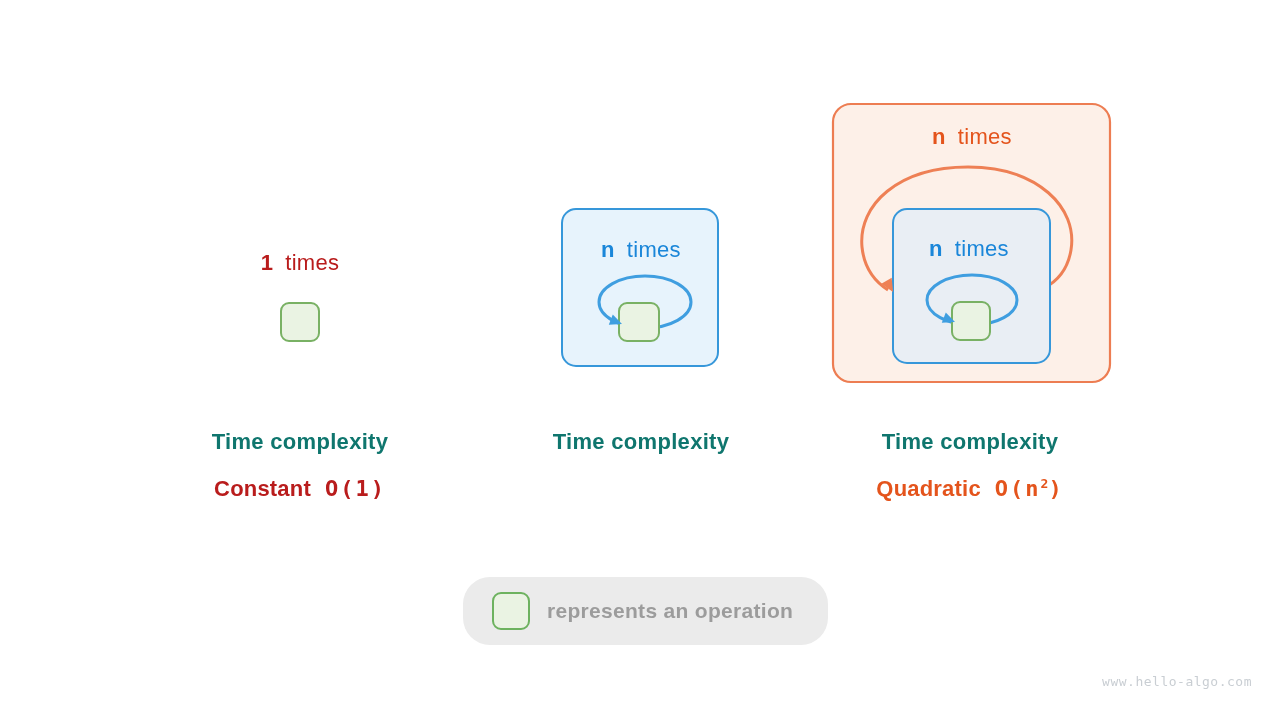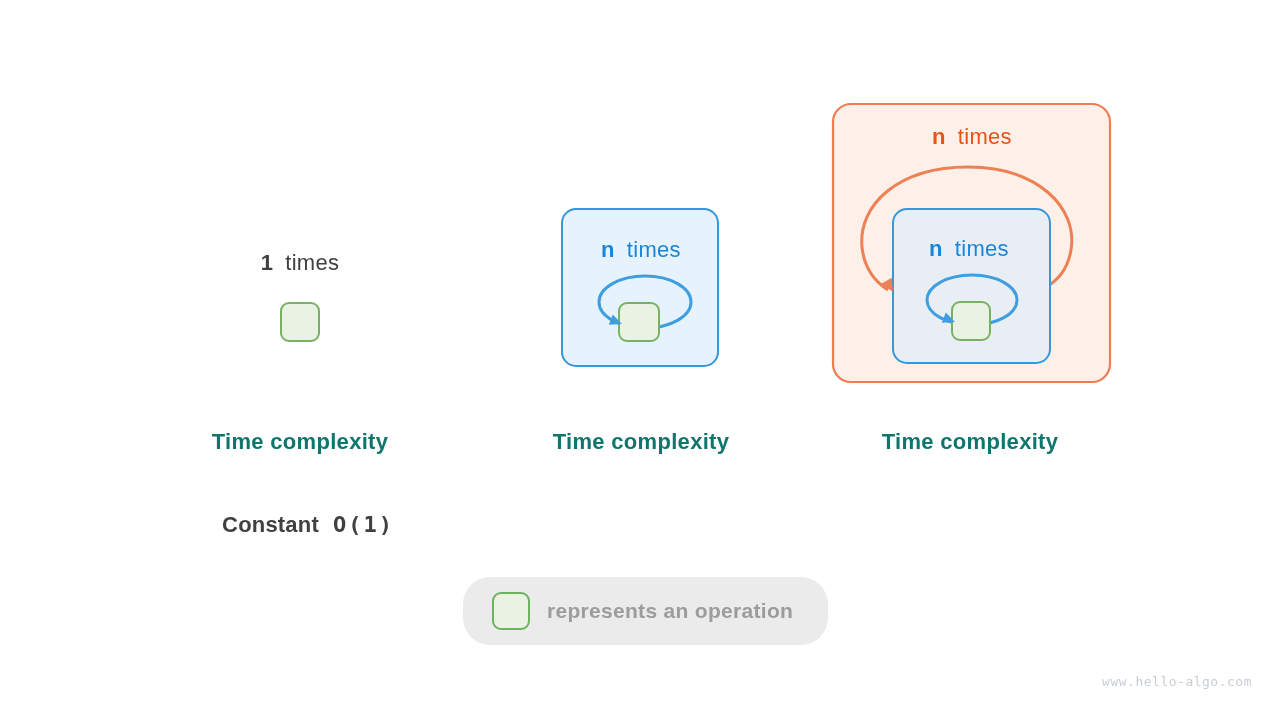--- a/index.html
+++ b/index.html
@@ -7,21 +7,21 @@
     position:relative;width:1280px;height:720px;background:#ffffff;
     overflow:hidden;font-family:"Liberation Sans",sans-serif;
   }
   .abs{position:absolute;}
   .centered{transform:translateX(-50%);white-space:nowrap;text-align:center;}
 
   
   .loop-label{font-size:22px;letter-spacing:.3px;text-align:center;}
   .loop-label .count{font-weight:700;}
   .loop-label .word{font-weight:400;margin-left:12px;}
-  .green-label{color:#404040;}
+  .green-label{color:#b91c1c;}
   .blue-label{color:#1a86d9;}
   .orange-label{color:#e4541c;}
 
   
   .caption-title{font-size:22px;font-weight:700;color:#0f766e;letter-spacing:.3px;}
   .caption-complexity{font-size:22px;font-weight:700;letter-spacing:.2px;}
   .caption-complexity .formula{
     font-family:"DejaVu Sans Mono",monospace;font-weight:700;
     margin-left:14px;letter-spacing:2px;
   }
@@ -84,22 +84,25 @@
   </div>
 
   <div class="abs centered loop-label blue-label" style="left:969px;top:236px;">
     <span class="count">n</span><span class="word">times</span>
   </div>
 
   <div class="abs centered caption-title" style="left:300px;top:429px;">Time complexity</div>
   <div class="abs centered caption-title" style="left:641px;top:429px;">Time complexity</div>
   <div class="abs centered caption-title" style="left:970px;top:429px;">Time complexity</div>
 
-  <div class="abs centered caption-complexity green-label" style="left:308px;top:476px;margin-top:36px;">
+  <div class="abs centered caption-complexity green-label" style="left:300px;top:476px;">
     <span class="name">Constant</span><span class="formula">O(1)</span>
+  </div>
+  <div class="abs centered caption-complexity orange-label" style="left:970px;top:476px;">
+    <span class="name">Quadratic</span><span class="formula"><span>O(n</span><sup>2</sup><span>)</span></span>
   </div>
 
   <div class="abs legend">
     <span class="legend-square"></span>
     <span class="legend-text">represents an operation</span>
   </div>
 
   <div class="abs watermark">www.hello-algo.com</div>
 
 </div>

